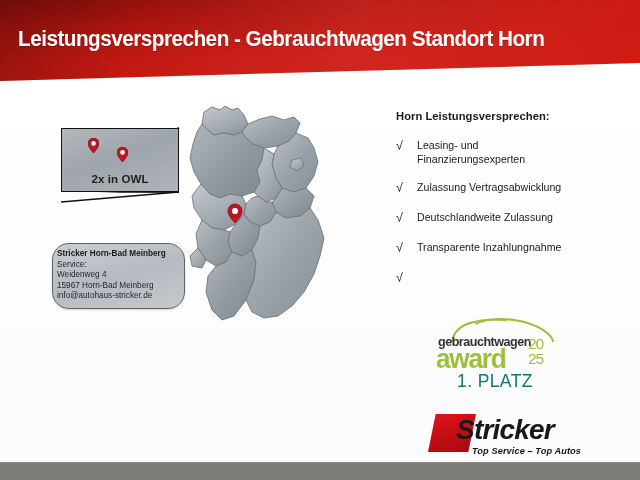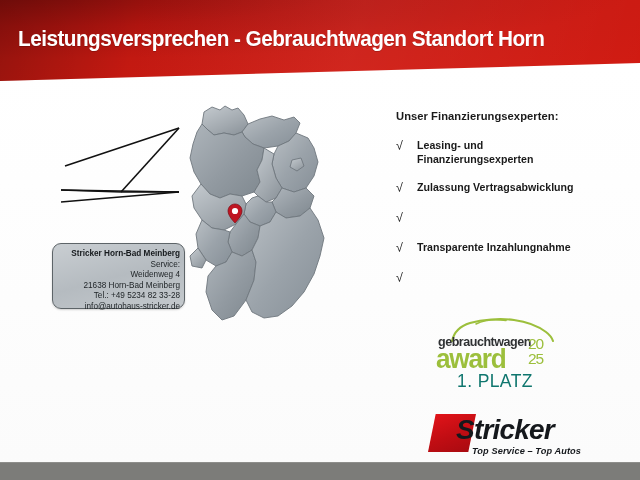--- a/index.html
+++ b/index.html
@@ -61,36 +61,36 @@
   .pin svg{display:block;width:11px;height:15px;}
   .pin-a{left:26px;top:9px;}
   .pin-b{left:55px;top:18px;}
   .connector{position:absolute;left:55px;top:126px;width:230px;height:140px;}
   .connector svg{display:block;}
 
   
   .addr{
     position:absolute;left:52px;top:243px;width:133px;height:66px;
     background:linear-gradient(165deg,#c9ced2 0%,#b5bbc0 50%,#c4c9cd 100%);
-    border:1.3px solid #5d6468;border-radius:9px;box-sizing:border-box;
-    padding:5px 4px 12px 4px;text-align:right;
+    border:1.3px solid #5d6468;border-radius:17px;box-sizing:border-box;
+    padding:5px 4px 12px 4px;text-align:left;
     box-shadow:0 1px 2px rgba(0,0,0,.18);
   }
   .addr-name{font-size:8.2px;font-weight:bold;color:#15191c;line-height:1.28;}
   .addr-line{font-size:8.2px;color:#1d2225;line-height:1.30;}
 
   
   .promises{position:absolute;left:396px;top:110px;width:230px;}
   .promises-title{font-size:11.2px;font-weight:bold;color:#1a1a1a;margin-bottom:16px;letter-spacing:.05px;}
   .promise{display:flex;align-items:flex-start;margin-bottom:14px;}
   .promise-check{
     width:21px;flex:0 0 21px;font-size:12.5px;color:#1a1a1a;line-height:1.28;
     font-weight:normal;
   }
-  .promise-text{font-size:10.6px;font-weight:bold;color:#1a1a1a;line-height:1.33;letter-spacing:.02px;}
+  .promise-text{font-size:10.6px;font-weight:normal;color:#1a1a1a;line-height:1.33;letter-spacing:.02px;}
 
   
   .award{position:absolute;left:432px;top:316px;width:130px;height:76px;}
   .award-car{position:absolute;left:18px;top:0;width:104px;height:26px;}
   .award-gw{
     position:absolute;left:6px;top:18px;font-size:13.2px;font-weight:bold;
     color:#2f3133;letter-spacing:-0.5px;transform:scaleX(.95);transform-origin:left center;
   }
   .award-word{
     position:absolute;left:4px;top:28px;font-size:27px;font-weight:bold;
@@ -203,48 +203,63 @@
         <line x1="124" y1="2" x2="10" y2="40"></line>
         <line x1="124" y1="2" x2="66" y2="66"></line>
         <line x1="124" y1="66" x2="6" y2="64"></line>
         <line x1="124" y1="66" x2="6" y2="76"></line>
         <line x1="124" y1="66" x2="66" y2="66"></line>
         <line x1="6" y1="64" x2="66" y2="66"></line>
       </g>
     </svg>
   </div>
 
+  <div class="inset">
+    <span class="pin pin-a">
+      <svg viewBox="0 0 11 15" xmlns="http://www.w3.org/2000/svg" aria-hidden="true">
+        <path d="M5.5 0 C2.5 0 0 2.4 0 5.4 C0 9.5 5.5 15 5.5 15 C5.5 15 11 9.5 11 5.4 C11 2.4 8.5 0 5.5 0 Z" fill="#bf1522" stroke="#7d0d15" stroke-width=".6"></path>
+        <circle cx="5.5" cy="5.4" r="2.3" fill="#fff"></circle>
+      </svg>
+    </span>
+    <span class="pin pin-b">
+      <svg viewBox="0 0 11 15" xmlns="http://www.w3.org/2000/svg" aria-hidden="true">
+        <path d="M5.5 0 C2.5 0 0 2.4 0 5.4 C0 9.5 5.5 15 5.5 15 C5.5 15 11 9.5 11 5.4 C11 2.4 8.5 0 5.5 0 Z" fill="#bf1522" stroke="#7d0d15" stroke-width=".6"></path>
+        <circle cx="5.5" cy="5.4" r="2.3" fill="#fff"></circle>
+      </svg>
+    </span>
+    <div class="inset-label">2x in OWL</div>
+  </div>
 
   <div class="addr">
     <div class="addr-name">Stricker Horn-Bad Meinberg</div>
     <div class="addr-line">Service:</div>
     <div class="addr-line">Weidenweg 4</div>
-    <div class="addr-line">21638 Horn-Bad Meinberg</div>
-    <div class="addr-line">Tel.: +49 5234 82 33-28</div>
+    <div class="addr-line">15967 Horn-Bad Meinberg</div>
     <div class="addr-line">info@autohaus-stricker.de</div>
   </div>
 
   <div class="promises">
-    <div class="promises-title">Unser Finanzierungsexperten:</div>
+    <div class="promises-title">Horn Leistungsversprechen:</div>
 
     <div class="promise">
       <span class="promise-check">√</span>
       <span class="promise-text">
         <span>Leasing- und</span><br>
         <span>Finanzierungsexperten</span>
       </span>
     </div>
 
     <div class="promise">
       <span class="promise-check">√</span>
       <span class="promise-text">Zulassung Vertragsabwicklung</span>
     </div>
 
     <div class="promise">
       <span class="promise-check">√</span>
+      <span class="promise-text">Deutschlandweite Zulassung</span>
     </div>
 
     <div class="promise">
       <span class="promise-check">√</span>
       <span class="promise-text">Transparente Inzahlungnahme</span>
     </div>
 
     <div class="promise">
       <span class="promise-check">√</span>
     </div>

